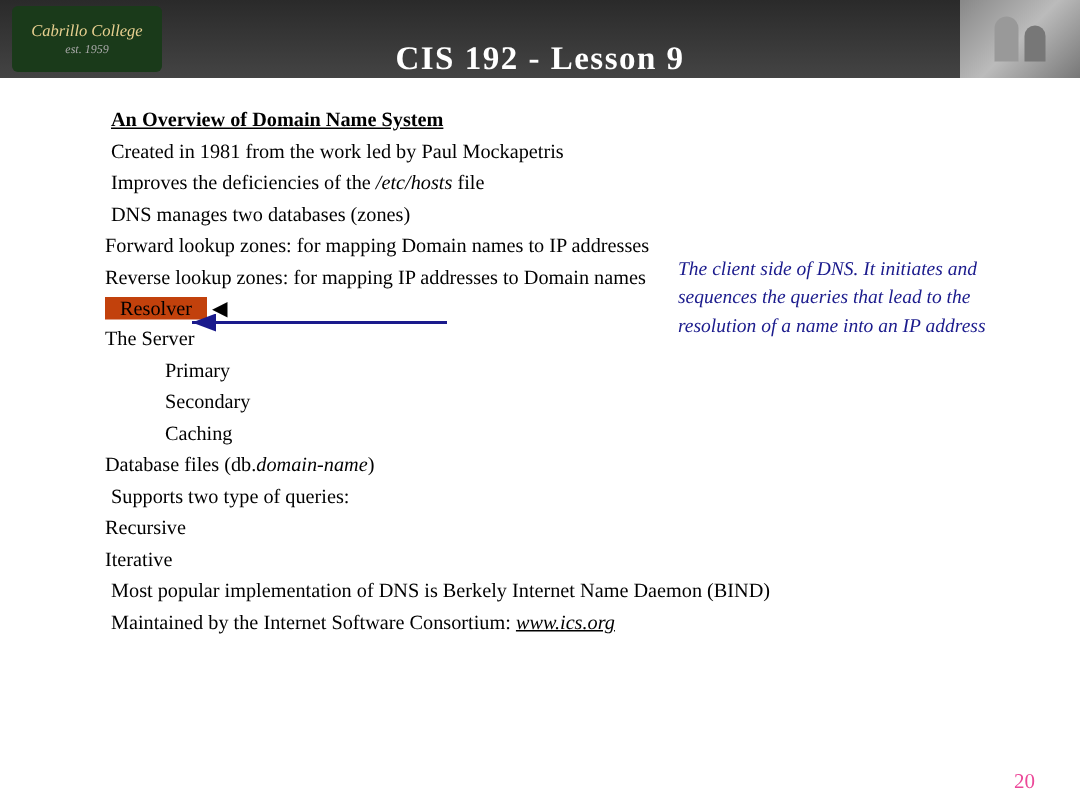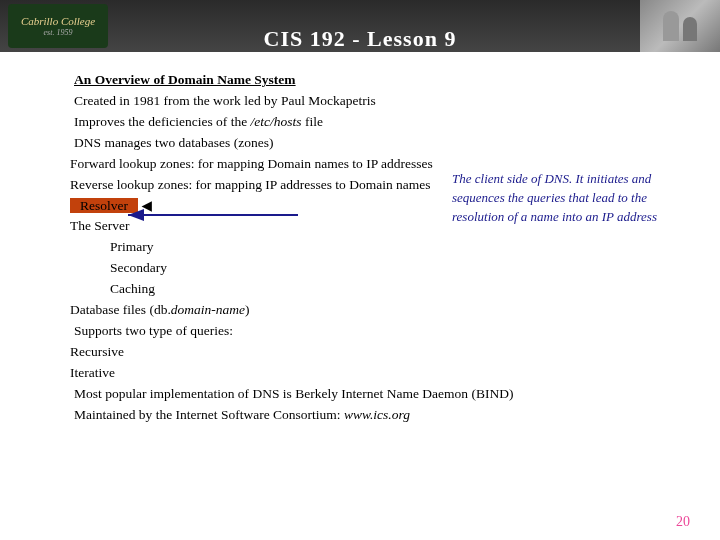--- a/index.html
+++ b/index.html
@@ -160,21 +160,21 @@
   <span class="line indent2">Secondary</span>
   <span class="line indent2">Caching</span>
   <span class="line indent1">
     <span>Database files (db.</span><span class="italic-db">domain-name</span><span>)</span>
   </span>
   <span class="line">Supports two type of queries:</span>
   <span class="line indent1">Recursive</span>
   <span class="line indent1">Iterative</span>
   <span class="line">Most popular implementation of DNS is Berkely Internet Name Daemon (BIND)</span>
   <span class="line">
-    <span>Maintained by the Internet Software Consortium: </span><span style="font-style:italic;">www.ics.org</span>
+    <span>Maintained by the Internet Software Consortium: </span><span style="font-style:italic;text-decoration:underline;">www.ics.org</span>
   </span>
 
   <div class="callout">
     <span>The client side of DNS.  It initiates and sequences the queries that lead to the resolution of a name into an IP address</span>
   </div>
 
   <svg class="arrow-svg" width="200" height="30" style="position:absolute; left:118px; top:148px;">
     <defs>
       <marker id="arrowhead" markerWidth="8" markerHeight="6" refX="8" refY="3" orient="auto">
         <polygon points="0 0, 8 3, 0 6" fill="#1a1a8c"></polygon>

